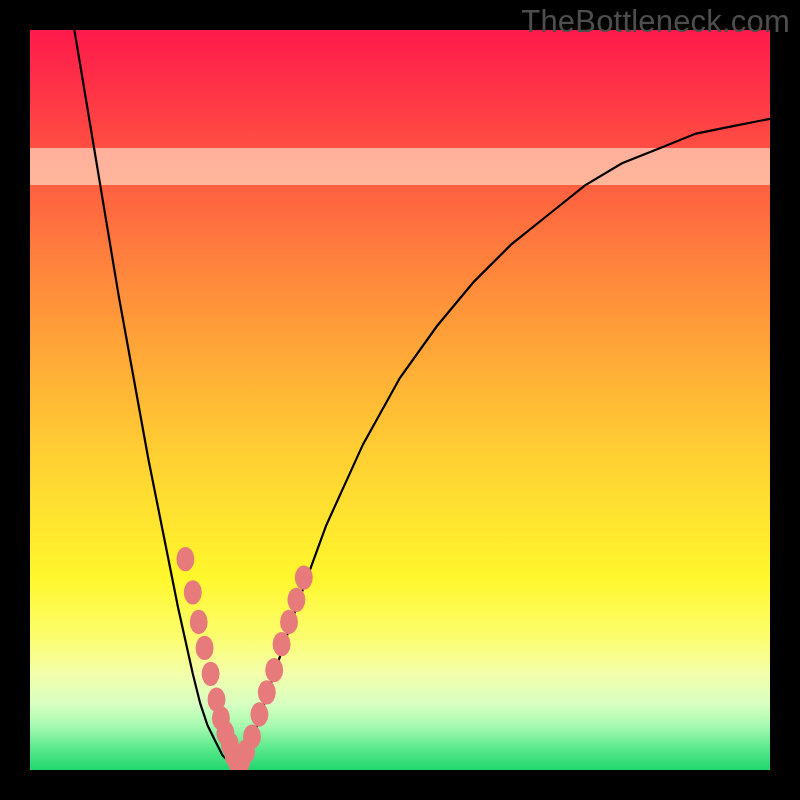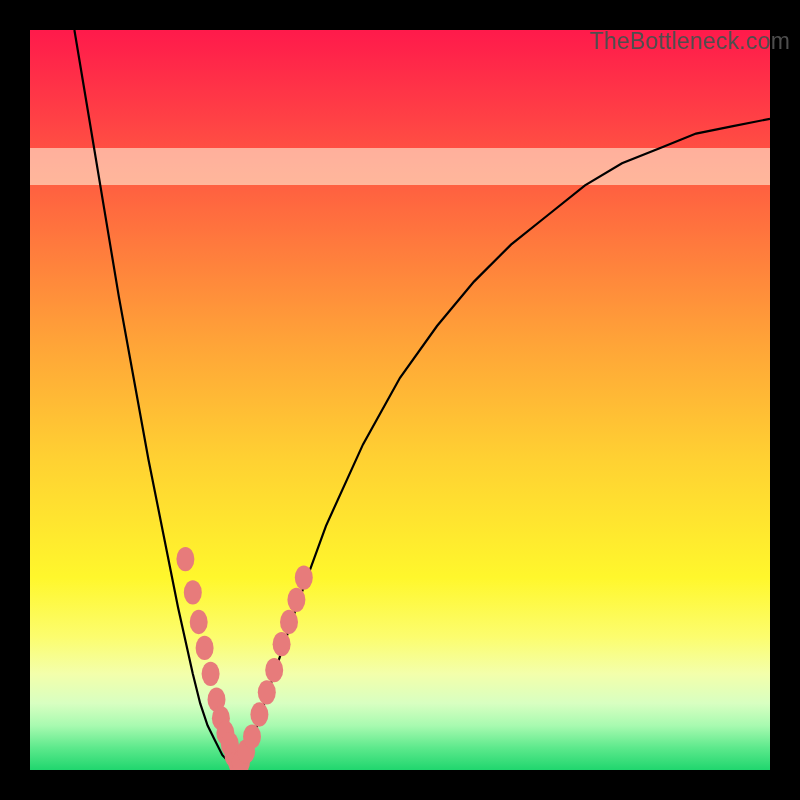--- a/index.html
+++ b/index.html
@@ -54,25 +54,24 @@
   }
   svg.curves {
     position: absolute;
     inset: 0;
   }
   .watermark {
     position: absolute;
     top: 4px;
     right: 10px;
     color: #4e4e4e;
-    font-size: 23px;
+    font-size: 31px;
     letter-spacing: 0.2px;
     font-weight: 500;
     font-family: Arial, sans-serif;
-    margin-top: 24px;
   }
 </style>
 </head>
 <body>
 
 <div class="frame">
 
   <div class="plot">
     <div class="gradient"></div>
     <div class="yellow-band" style="top: 118.4px; height: 37px;"></div>

